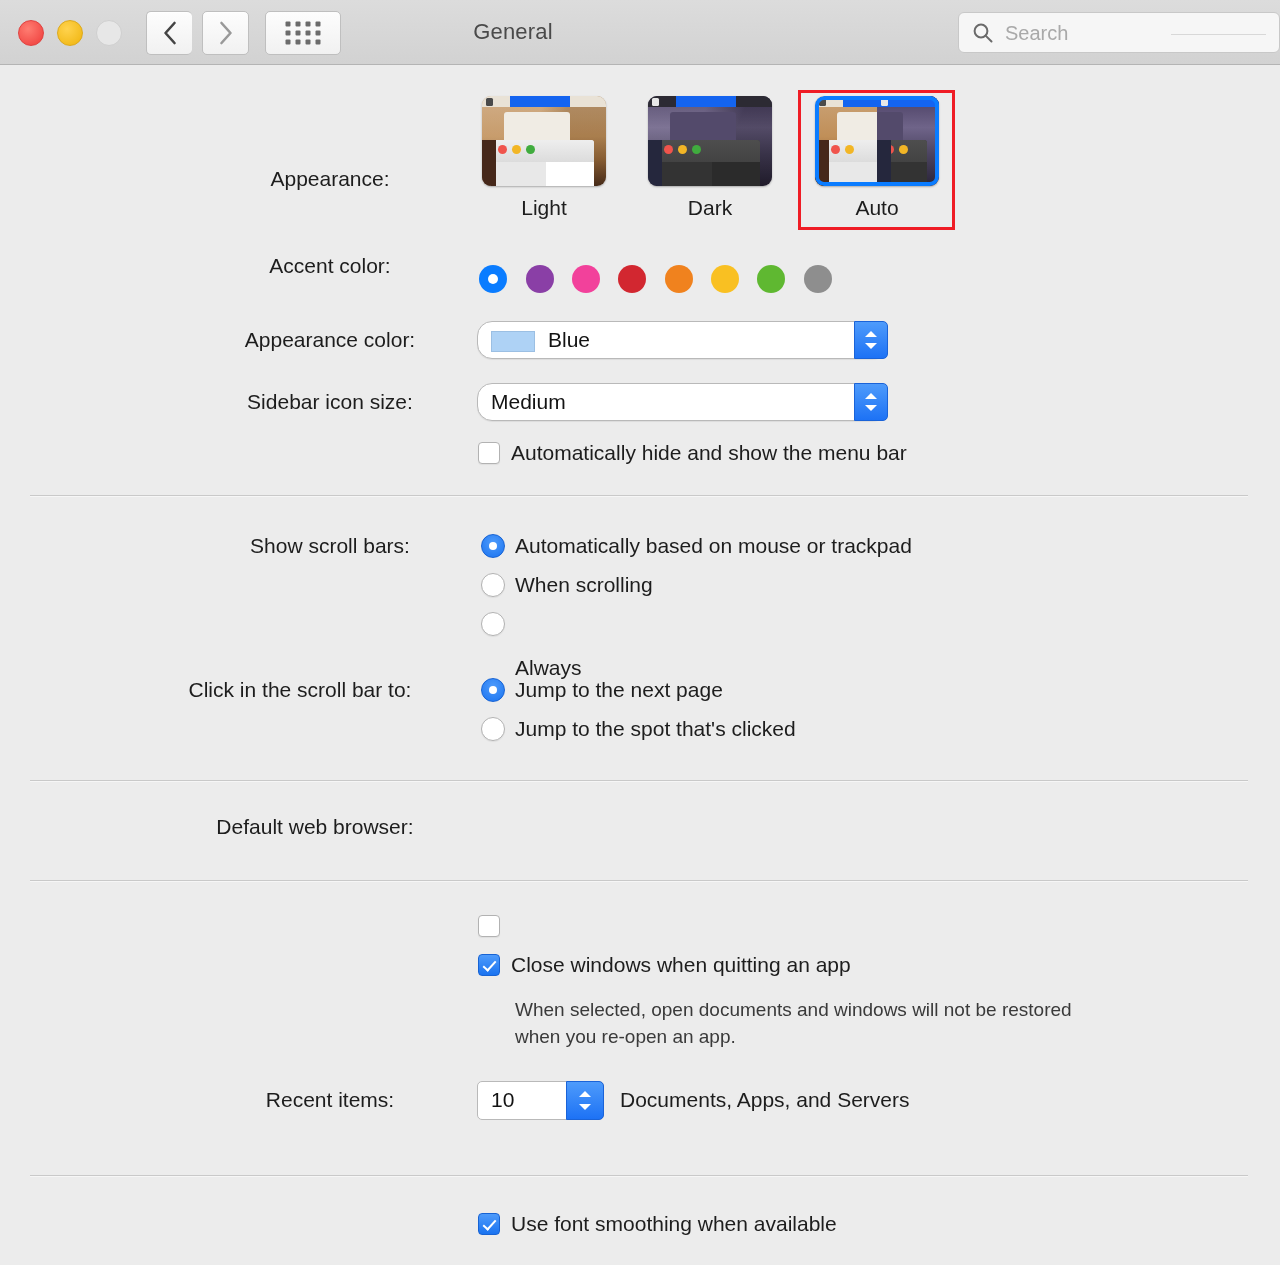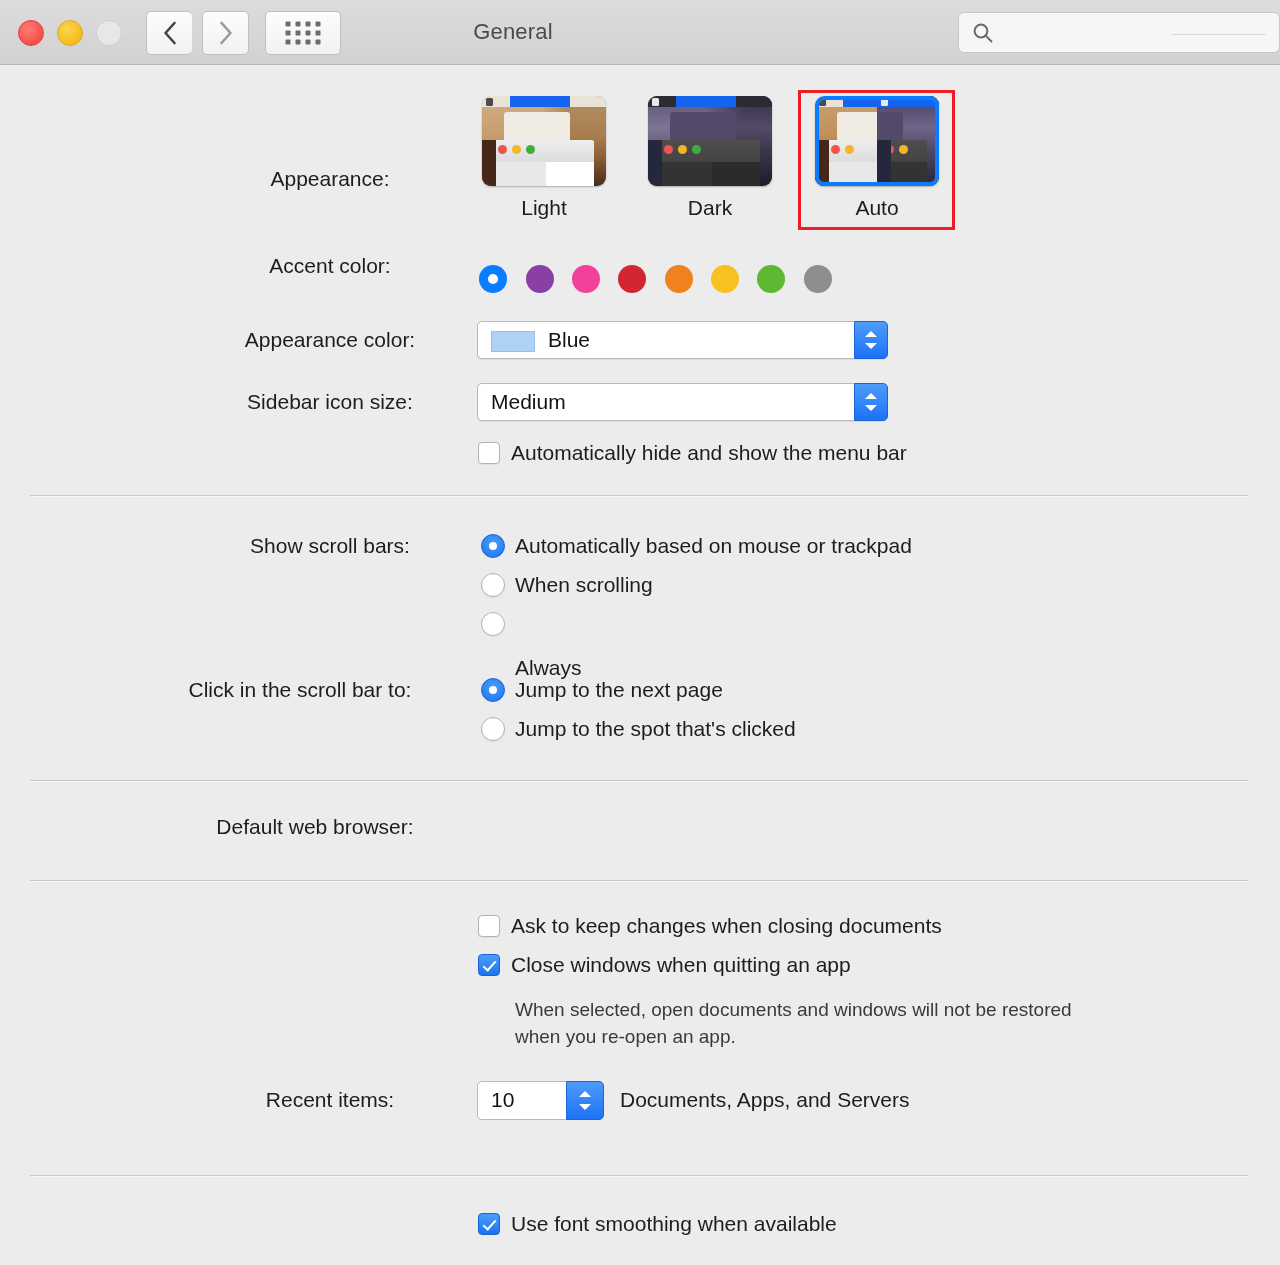--- a/index.html
+++ b/index.html
@@ -183,21 +183,21 @@
     border-radius: 50%;
     background: #ffffff;
   }
 
   
   .popup {
     position: absolute;
     height: 38px;
     background: #ffffff;
     border: 1px solid #b9b9b9;
-    border-radius: 5px;
+    border-radius: 15px;
     box-sizing: border-box;
     box-shadow: 0 1px 1px rgba(0,0,0,.07);
   }
   .popup-text {
     position: absolute;
     top: 6px;
     font-size: 21px;
     color: #131313;
     white-space: nowrap;
   }
@@ -407,20 +407,21 @@
     <div id="window-title">General</div>
 
     <div id="search-wrap">
       <span id="search-icon">
         <svg width="22" height="22" viewBox="0 0 22 22">
           <circle cx="9" cy="9" r="6.4" fill="none" stroke="#6a6a6a" stroke-width="2"></circle>
           <line x1="13.6" y1="13.6" x2="19.5" y2="19.5" stroke="#6a6a6a" stroke-width="2" stroke-linecap="round"></line>
         </svg>
       </span>
       <div id="search-rule"></div>
+      <input id="search-input" type="text" placeholder="Search" style="">
     </div>
   </div>
 
   <div id="content">
 
     <div class="lbl" style="left:200px; top:102px; width:260px;">Appearance:</div>
 
     <div class="appearance-opt" style="left:479px; top:31px;">
       <div class="thumb">
         <div class="tb-wall" style="background:linear-gradient(to bottom,#caa277 0%,#c08f58 45%,#9a6a3a 70%,#50301c 100%);"></div>
@@ -552,21 +553,20 @@
     <div class="radio off" style="left:481px; top:652px;"></div>
     <div class="ctl-text" style="left:515px; top:652px;">Jump to the spot that's clicked</div>
 
     <div class="sep" style="top:715px;"></div>
 
     <div class="lbl" style="left:170px; top:750px; width:290px;">Default web browser:</div>
 
     <div class="sep" style="top:815px;"></div>
 
     <div class="checkbox off" style="left:478px; top:850px;"></div>
-    <div class="ctl-text" style="left:511px; top:849px;">Ask to keep changes when closing documents</div>
 
     <div class="checkbox on" style="left:478px; top:889px;"></div>
     <div class="ctl-text" style="left:511px; top:888px;">Close windows when quitting an app</div>
 
     <div class="help-text" style="left:515px; top:931px;">When selected, open documents and windows will not be restored</div>
     <div class="help-text" style="left:515px; top:958px;">when you re-open an app.</div>
 
     <div class="lbl" style="left:200px; top:1023px; width:260px;">Recent items:</div>
     <div id="recent-field" style="top:1016px;">
       <span id="recent-value">10</span>

